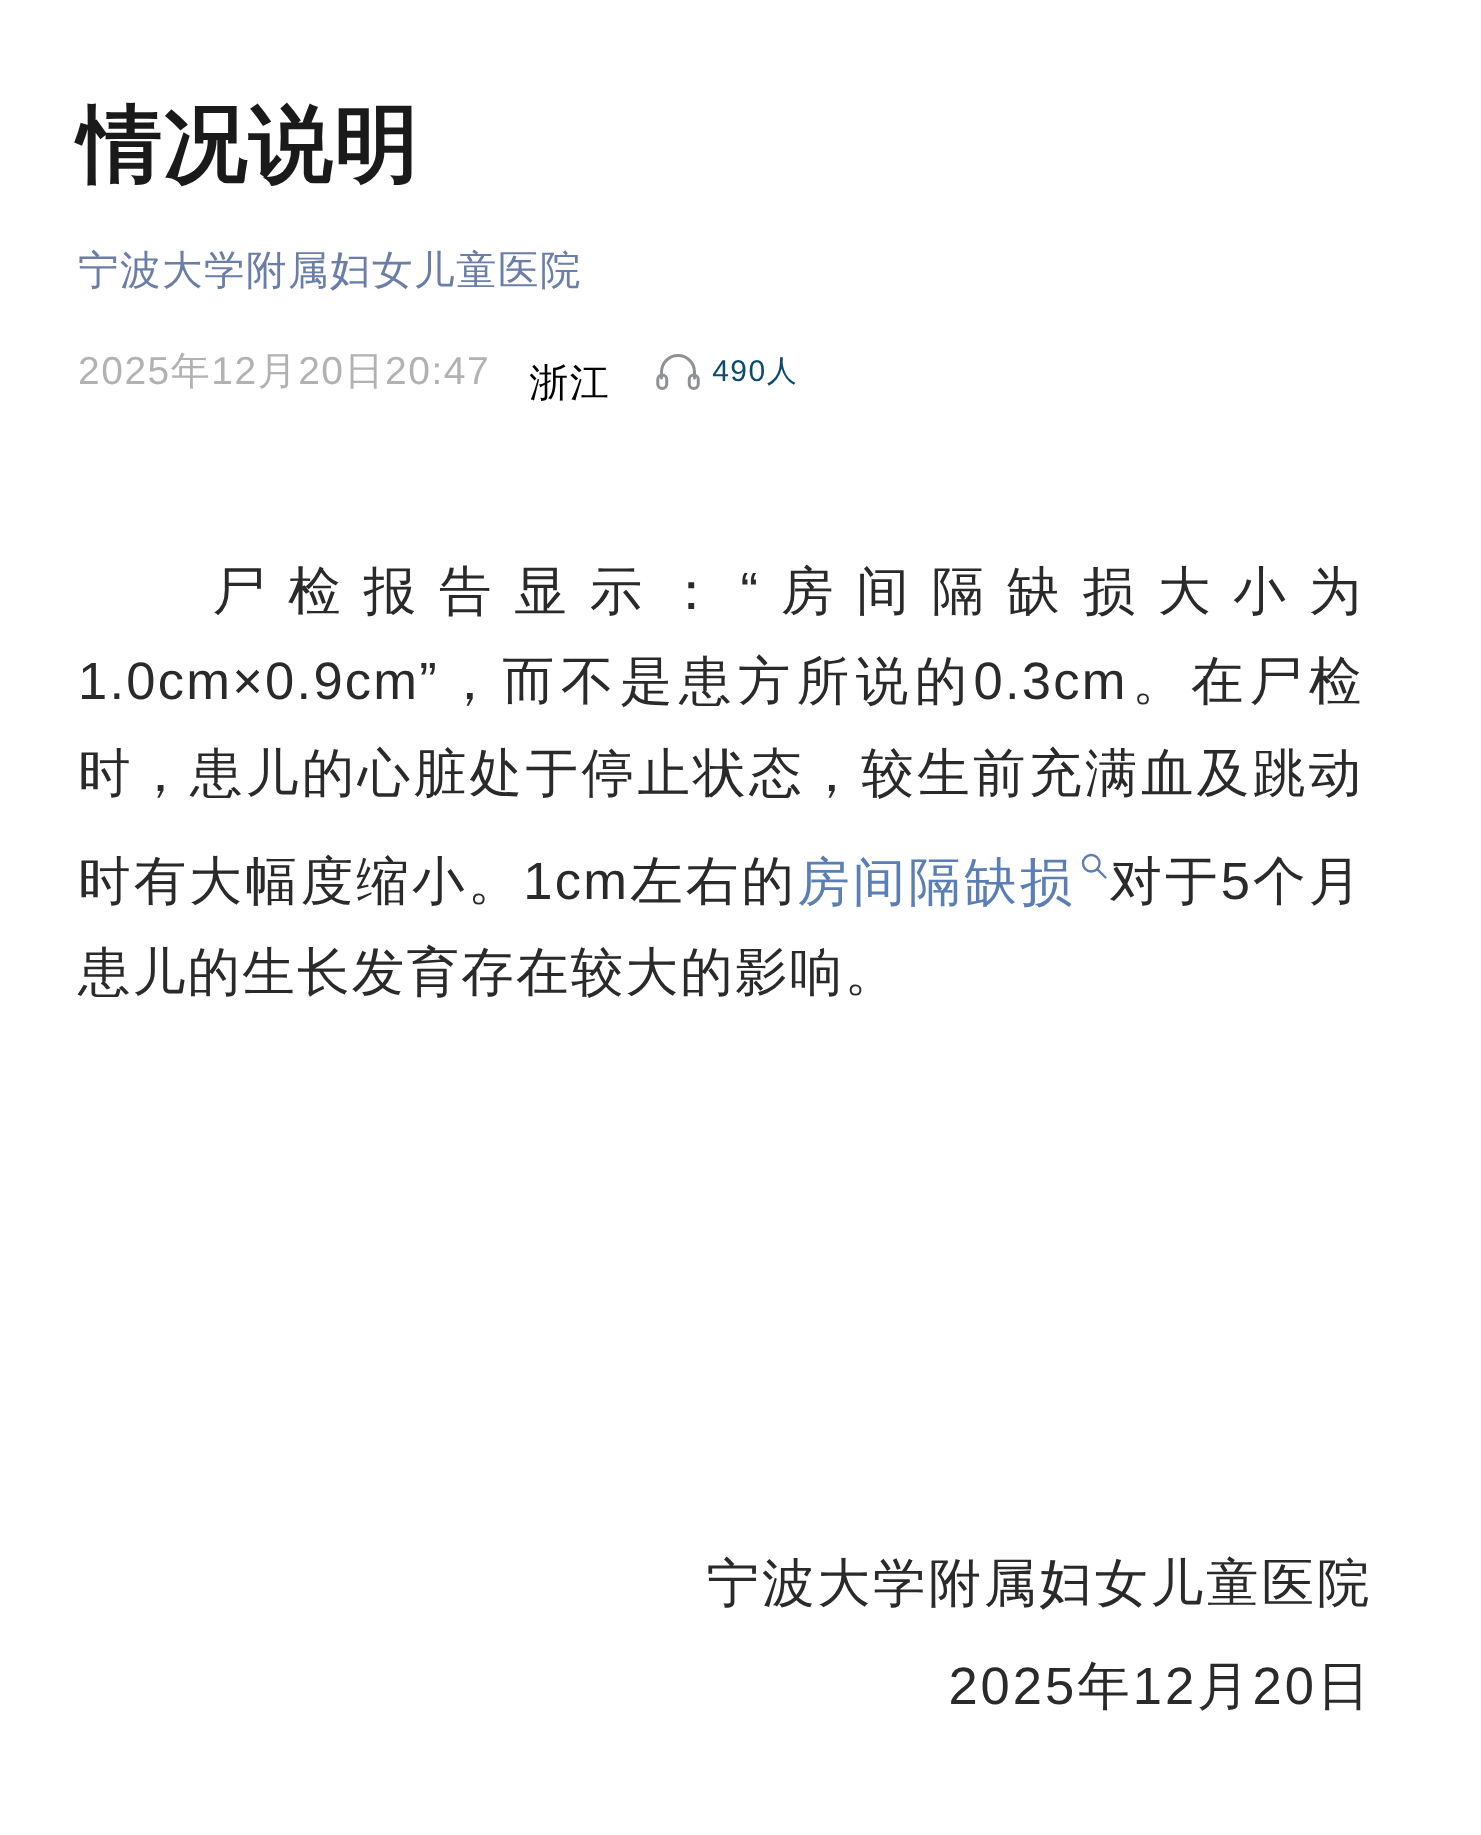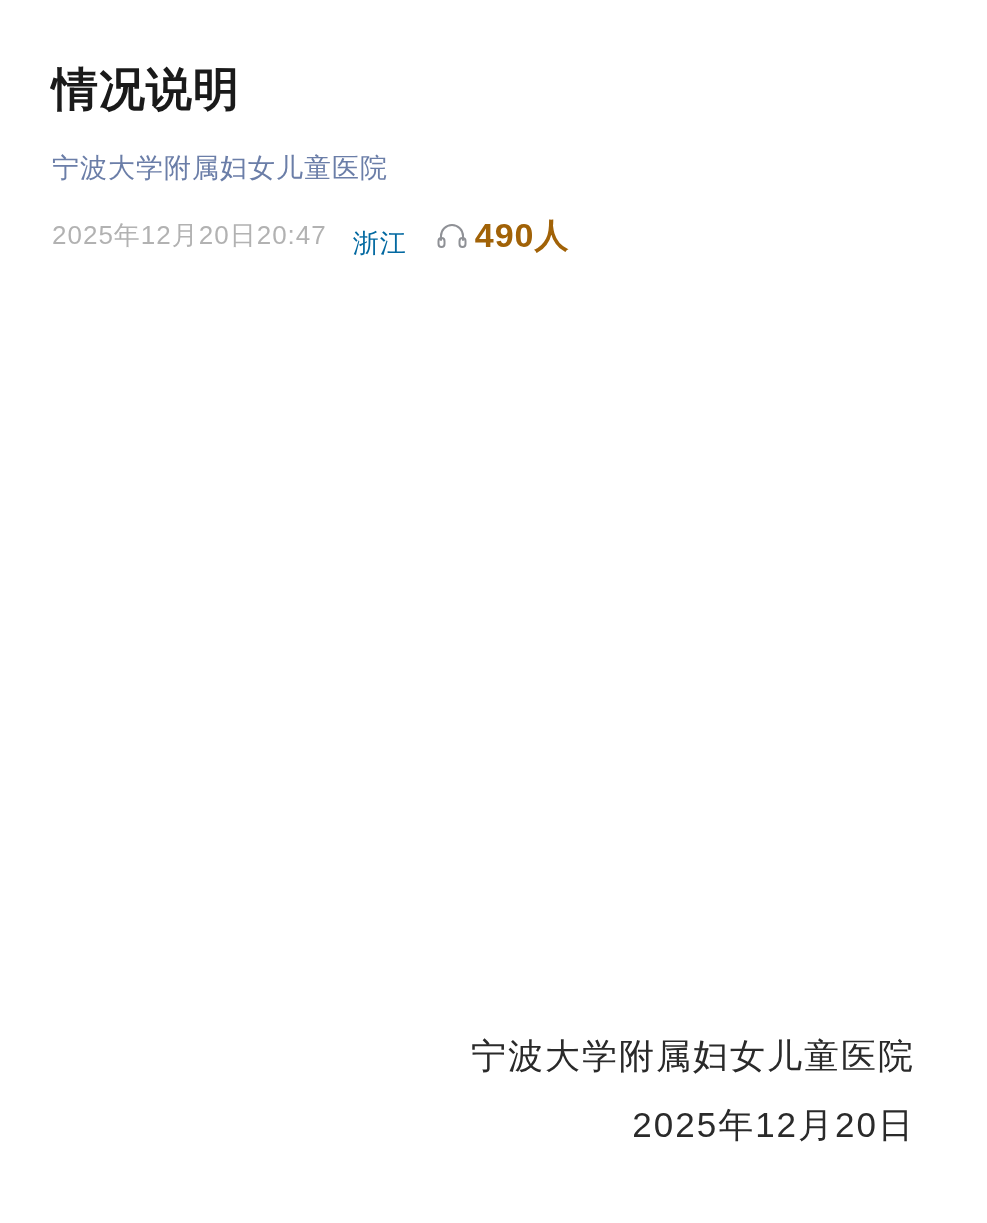--- a/index.html
+++ b/index.html
@@ -15,21 +15,21 @@
     overflow: hidden;
   }
   .page {
     position: relative;
     width: 987px;
     height: 1223px;
     box-sizing: border-box;
     padding: 48px 72px 0 52px;
   }
   .article-title {
-    font-size: 46px;
+    font-size: 56px;
     line-height: 1.2;
     font-weight: 700;
     letter-spacing: 1px;
     color: #1a1a1a;
     margin: 14px 0 0 0;
   }
   .source-line {
     margin-top: 34px;
     font-size: 27px;
     line-height: 1.3;
@@ -39,38 +39,37 @@
   .meta-line {
     margin-top: 24px;
     display: flex;
     align-items: center;
     font-size: 26px;
     color: #adadad;
     letter-spacing: 1px;
   }
   .meta-date { color: #b2b2b2; }
   .meta-time { color: #b2b2b2; }
-  .meta-region { color: #0369a1; margin-left: 26px; margin-top: 16px; }
+  .meta-region { color: #000000; margin-left: 26px; margin-top: 16px; }
   .listen-wrap {
     display: flex;
     align-items: center;
     margin-left: 30px;
     color: #8f9196;
   }
   .headphone-icon {
     width: 30px;
     height: 24px;
     margin-right: 8px;
     display: inline-block;
   }
   .listen-count {
-    font-size: 34px;
-    color: #a16207;
+    font-size: 20px;
+    color: #0c4a6e;
     letter-spacing: 1px;
-    font-weight: bold;
   }
   .body-text {
     margin-top: 92px;
     font-size: 35px;
     line-height: 1.72;
     color: #2a2a2a;
     text-align: justify;
     text-justify: inter-ideograph;
     letter-spacing: 1.5px;
     padding-right: 6px;
@@ -118,19 +117,25 @@
         <svg width="30" height="24" viewBox="0 0 30 24" fill="none" xmlns="http://www.w3.org/2000/svg">
           <path d="M4 16 V12 A11 11 0 0 1 26 12 V16" stroke="#8f9196" stroke-width="2" fill="none" stroke-linecap="round"></path>
           <rect x="1.5" y="14" width="6" height="9" rx="3" stroke="#8f9196" stroke-width="2" fill="none"></rect>
           <rect x="22.5" y="14" width="6" height="9" rx="3" stroke="#8f9196" stroke-width="2" fill="none"></rect>
         </svg>
       </span>
       <span class="listen-count">490人</span>
     </span>
   </div>
 
+  <div class="body-text">
+    <span class="indent"></span><span>尸检报告显示：“房间隔缺损大小为1.0cm×0.9cm”，而不是患方所说的0.3cm。在尸检时，患儿的心脏处于停止状态，较生前充满血及跳动时有大幅度缩小。1cm左右的</span><span class="kw-link"><span>房间隔缺损</span><span class="kw-search-icon"><svg width="20" height="20" viewBox="0 0 20 20" fill="none" xmlns="http://www.w3.org/2000/svg">
+            <circle cx="8.5" cy="8.5" r="5.5" stroke="#5b7fb5" stroke-width="1.6" fill="none"></circle>
+            <line x1="12.8" y1="12.8" x2="18" y2="18" stroke="#5b7fb5" stroke-width="1.6" stroke-linecap="round"></line>
+          </svg></span></span><span>对于5个月患儿的生长发育存在较大的影响。</span>
+  </div>
 
   <div class="signature">
     <div class="sign-name">宁波大学附属妇女儿童医院</div>
     <div class="sign-date">2025年12月20日</div>
   </div>
 
 </div>
 
 </body></html>

